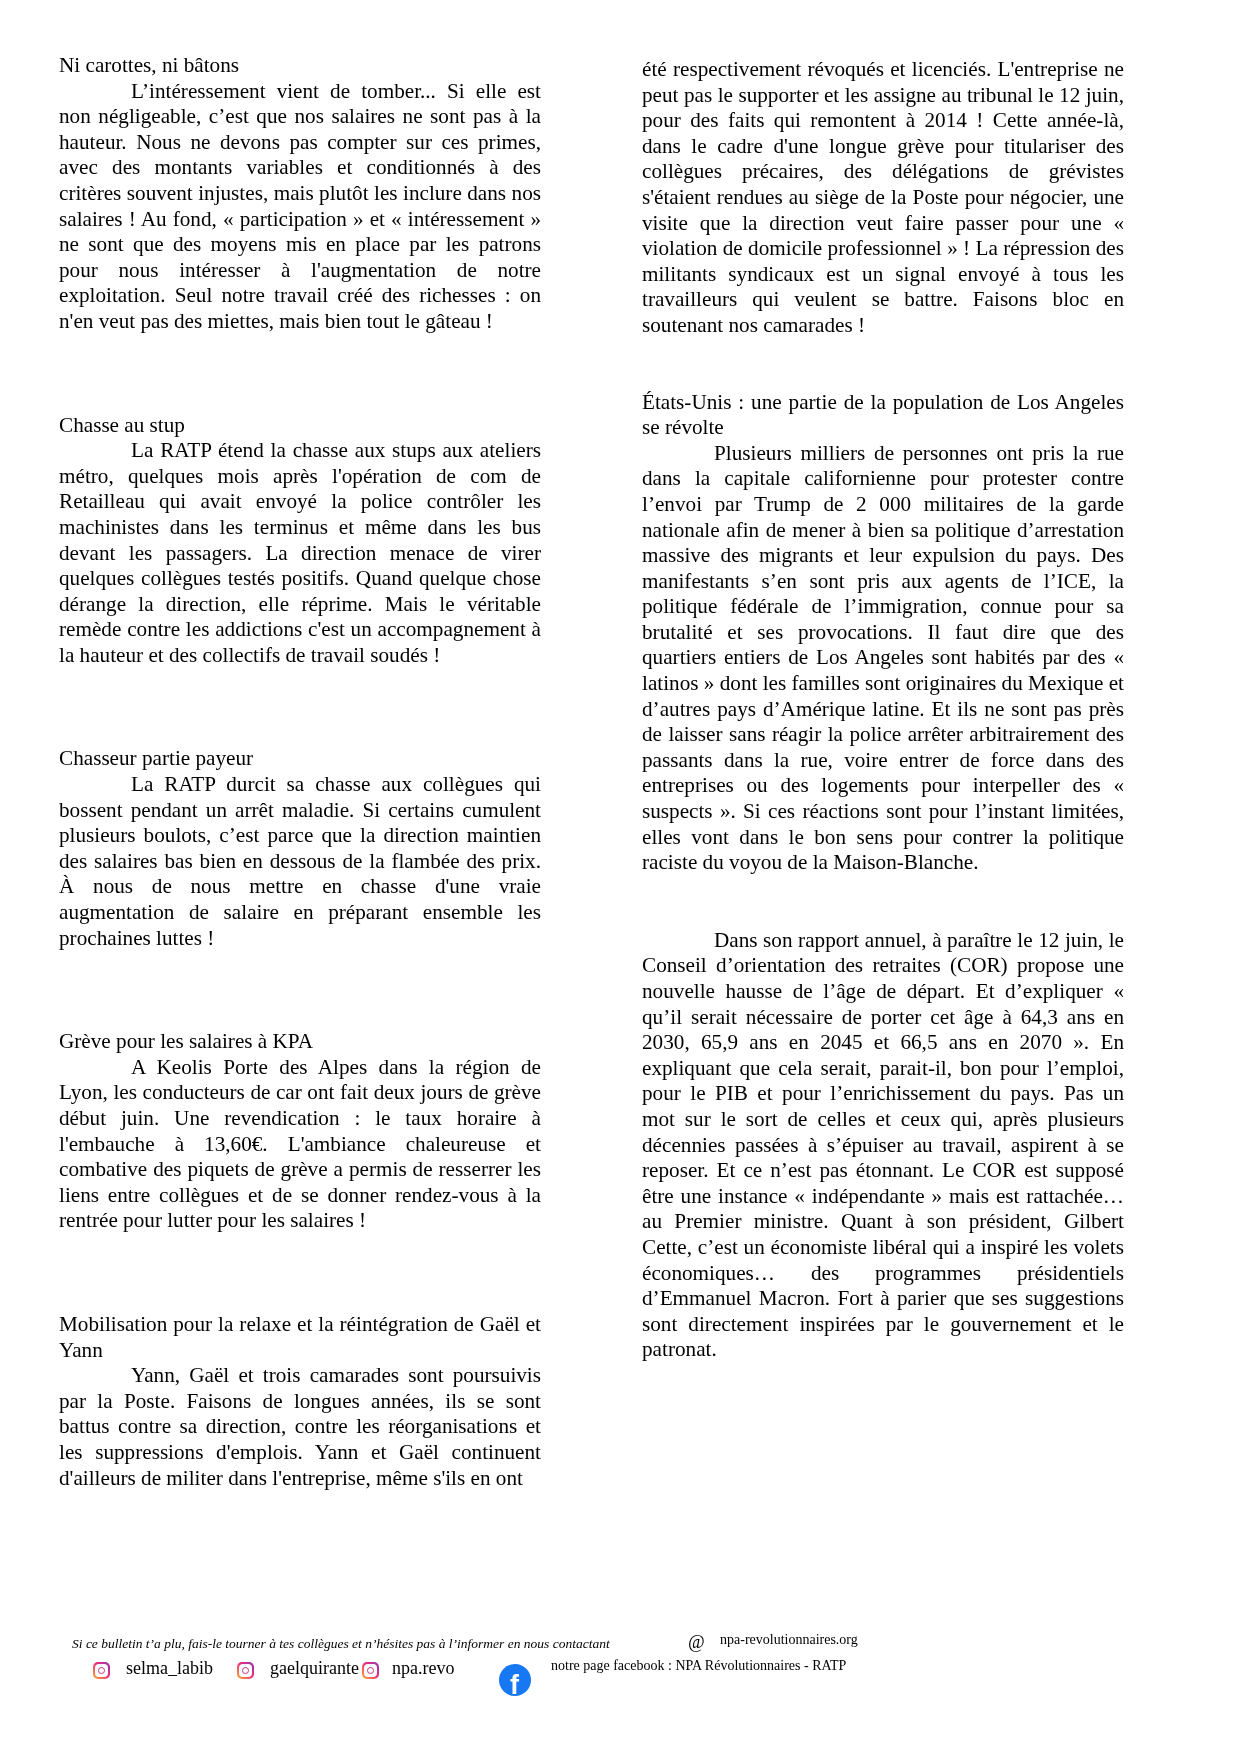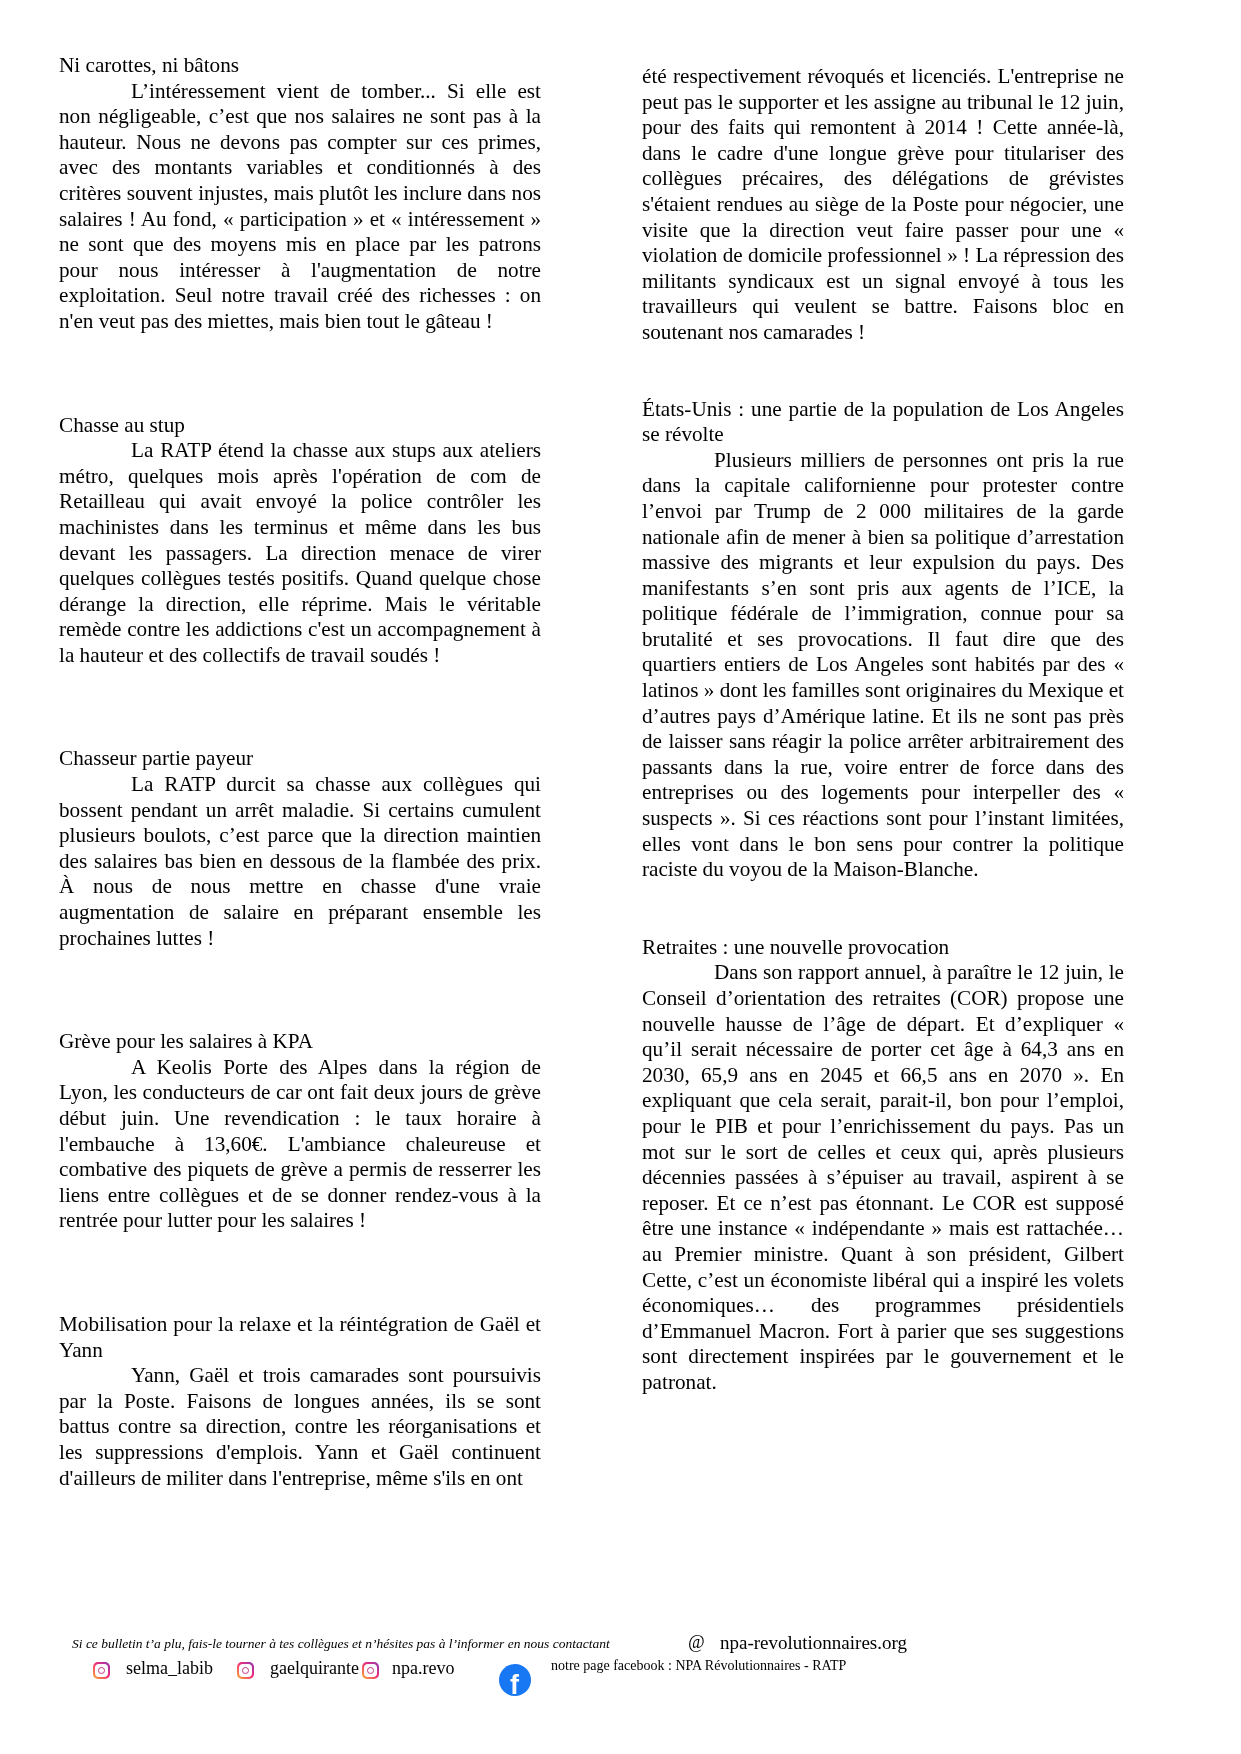--- a/index.html
+++ b/index.html
@@ -9,42 +9,42 @@
     color: #000;
   }
   .col {
     position: absolute; top: 53px;
     width: 482px;
     font-size: 21.2px;
     line-height: 25.6px;
     text-align: justify;
   }
   .col.left { left: 59px; }
-  .col.right { left: 642px; top: 57px; margin-top: 7px; }
+  .col.right { left: 642px; top: 57px; }
   .article { margin: 0; }
   .article h2 {
     font-size: 21.2px; line-height: 25.6px; font-weight: normal; margin: 0;
     text-align: justify;
   }
   .article p { margin: 0; text-indent: 72px; }
   .article p.noindent { text-indent: 0; }
   .gap { height: 78px; }
   .gap-r1 { height: 51px; }
   .gap-r2 { height: 52px; }
 
   .footer { position: absolute; left: 0; top: 1636px; width: 1241px; }
   .footer .line1 {
     position: absolute; top: 0; left: 72px;
     font-style: italic; font-size: 13.5px; white-space: nowrap;
   }
   .footer .at {
     position: absolute; top: -4px; left: 688px; font-size: 18px; font-style: italic;
   }
   .footer .site {
-    position: absolute; top: -4px; left: 720px; font-size: 19px;
+    position: absolute; top: -4px; left: 720px; font-size: 14px;
   }
   .footer .line2 { position: absolute; top: 22px; left: 0; width: 1032px; height: 34px; }
   .ig {
     position: absolute; top: 4px; width: 17px; height: 17px; border-radius: 5px;
     background: linear-gradient(45deg, #f9b234 0%, #ee2a7b 55%, #8a3ab9 100%);
   }
   .ig::before {
     content: ""; position: absolute; left: 2px; top: 2px; width: 13px; height: 13px;
     background: #fff; border-radius: 4px;
   }
@@ -98,21 +98,20 @@
   <section class="article">
     <p class="noindent">été respectivement révoqués et licenciés. L'entreprise ne peut pas le supporter et les assigne au tribunal le 12 juin, pour des faits qui remontent à 2014 ! Cette année-là, dans le cadre d'une longue grève pour titulariser des collègues précaires, des délégations de grévistes s'étaient rendues au siège de la Poste pour négocier, une visite que la direction veut faire passer pour une « violation de domicile professionnel » ! La répression des militants syndicaux est un signal envoyé à tous les travailleurs qui veulent se battre. Faisons bloc en soutenant nos camarades !</p>
   </section>
   <div class="gap-r1"></div>
   <section class="article">
     <h2>États-Unis : une partie de la population de Los Angeles se révolte</h2>
     <p>Plusieurs milliers de personnes ont pris la rue dans la capitale californienne pour protester contre l’envoi par Trump de 2 000 militaires de la garde nationale afin de mener à bien sa politique d’arrestation massive des migrants et leur expulsion du pays. Des manifestants s’en sont pris aux agents de l’ICE, la politique fédérale de l’immigration, connue pour sa brutalité et ses provocations. Il faut dire que des quartiers entiers de Los Angeles sont habités par des « latinos » dont les familles sont originaires du Mexique et d’autres pays d’Amérique latine. Et ils ne sont pas près de laisser sans réagir la police arrêter arbitrairement des passants dans la rue, voire entrer de force dans des entreprises ou des logements pour interpeller des « suspects ». Si ces réactions sont pour l’instant limitées, elles vont dans le bon sens pour contrer la politique raciste du voyou de la Maison-Blanche.</p>
   </section>
   <div class="gap-r2"></div>
   <section class="article">
-    <h2>Retraites : une nouvelle provocation</h2>
     <p>Dans son rapport annuel, à paraître le 12 juin, le Conseil d’orientation des retraites (COR) propose une nouvelle hausse de l’âge de départ. Et d’expliquer « qu’il serait nécessaire de porter cet âge à 64,3 ans en 2030, 65,9 ans en 2045 et 66,5 ans en 2070 ». En expliquant que cela serait, parait-il, bon pour l’emploi, pour le PIB et pour l’enrichissement du pays. Pas un mot sur le sort de celles et ceux qui, après plusieurs décennies passées à s’épuiser au travail, aspirent à se reposer. Et ce n’est pas étonnant. Le COR est supposé être une instance « indépendante » mais est rattachée… au Premier ministre. Quant à son président, Gilbert Cette, c’est un économiste libéral qui a inspiré les volets économiques… des programmes présidentiels d’Emmanuel Macron. Fort à parier que ses suggestions sont directement inspirées par le gouvernement et le patronat.</p>
   </section>
 </div>
 
 <div class="footer">
   <div class="line1">Si ce bulletin t’a plu, fais-le tourner à tes collègues et n’hésites pas à l’informer en nous contactant</div>
   <span class="at">@</span>
   <span class="site">npa-revolutionnaires.org</span>
   <div class="line2">
     <span class="ig" style="left:93px"></span>

